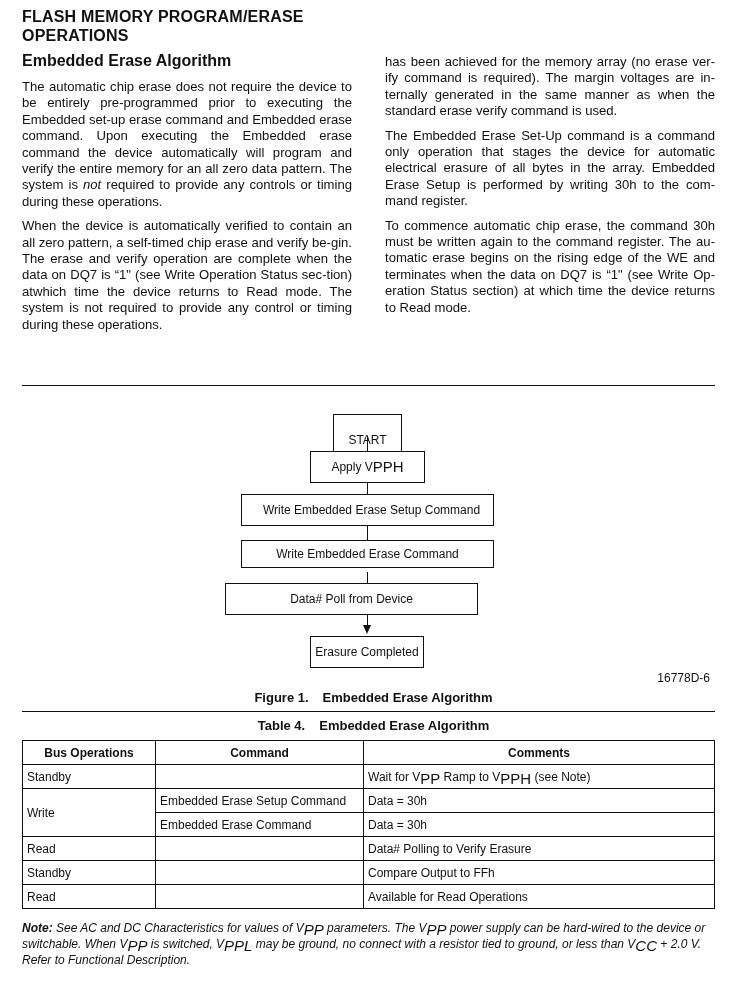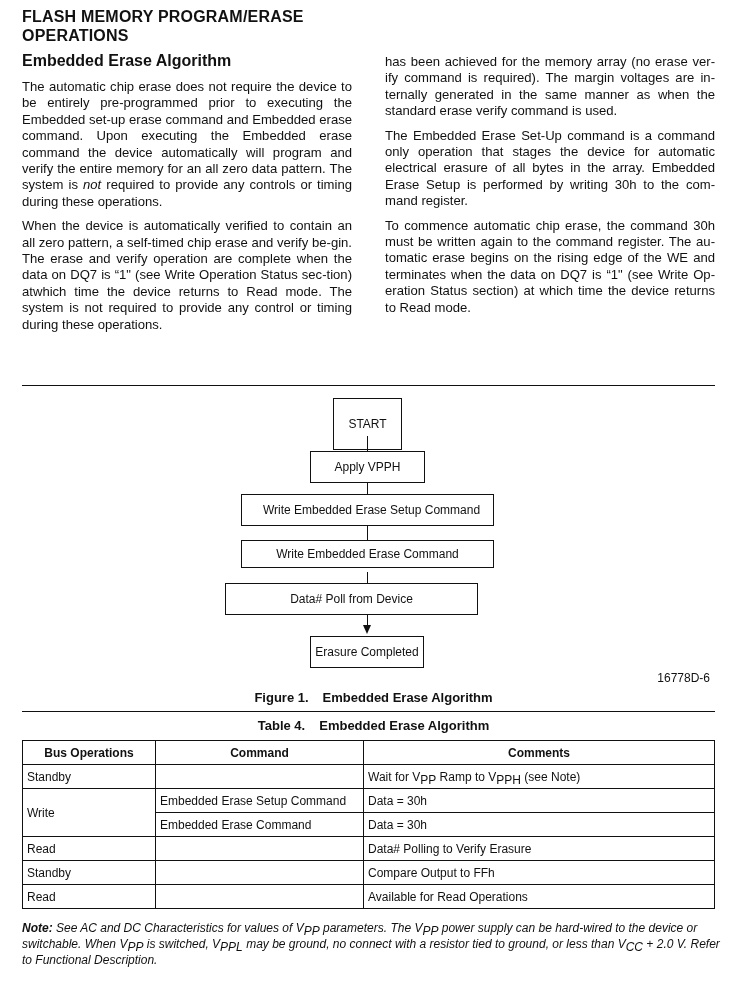--- a/index.html
+++ b/index.html
@@ -19,21 +19,21 @@
           display: flex; align-items: center; justify-content: center; box-sizing: border-box; }
   .vline { position: absolute; width: 0; border-left: 1px solid #111; }
   .arrowhead { position: absolute; width: 0; height: 0;
     border-left: 4px solid transparent; border-right: 4px solid transparent; border-top: 9px solid #111; }
   .figid { left: 620px; top: 671px; width: 90px; text-align: right; font-size: 12px; }
   .caption { font-size: 13px; font-weight: bold; width: 747px; text-align: center; left: 0; }
   .caption .num { margin-right: 14px; }
   table.t { position: absolute; left: 22px; top: 740px; width: 693px; border-collapse: collapse; font-size: 12px; }
   table.t th, table.t td { border: 1px solid #111; padding: 0 4px; height: 24px; box-sizing: border-box; text-align: left; }
   table.t th { text-align: center; font-weight: bold; }
-  sub { font-size: 12px; vertical-align: -3px; line-height: 0; }
+  sub { font-size: 15px; vertical-align: -3px; line-height: 0; }
   .note { left: 22px; top: 920px; width: 700px; font-size: 12px; line-height: 16px; font-style: italic; }
   .note b { font-style: italic; }
 </style>
 </head>
 <body>
 
 <div class="abs h1">FLASH MEMORY PROGRAM/ERASE OPERATIONS</div>
 <div class="abs h2">Embedded Erase Algorithm</div>
 
 <div class="abs col col-left">
@@ -43,21 +43,21 @@
 
 <div class="abs col col-right">
   <p>has been achieved for the memory array (no erase ver-ify command is required). The margin voltages are in-ternally generated in the same manner as when the standard erase verify command is used.</p>
   <p>The Embedded Erase Set-Up command is a command only operation that stages the device for automatic electrical erasure of all bytes in the array. Embedded Erase Setup is performed by writing 30h to the com-mand register.</p>
   <p>To commence automatic chip erase, the command 30h must be written again to the command register. The au-tomatic erase begins on the rising edge of the WE and terminates when the data on DQ7 is “1" (see Write Op-eration Status section) at which time the device returns to Read mode.</p>
 </div>
 
 <div class="abs rule" style="top:385px;"></div>
 
 <div>
-  <div class="fbox" style="left:333px; top:398px; width:69px; height:52px;">
+  <div class="fbox" style="left:333px; top:414px; width:69px; height:52px;">
       <span>START</span>
     </div>
   <div class="vline" style="left:367px; top:436px; height:15px;"></div>
   <div class="fbox" style="left:310px; top:451px; width:115px; height:32px;">
       <span>Apply V</span>
       <sub>PPH</sub>
     </div>
   <div class="vline" style="left:367px; top:483px; height:11px;"></div>
   <div class="fbox" style="left:241px; top:494px; width:253px; height:32px;padding-left:8px;">
       <span>Write Embedded Erase Setup Command</span>

